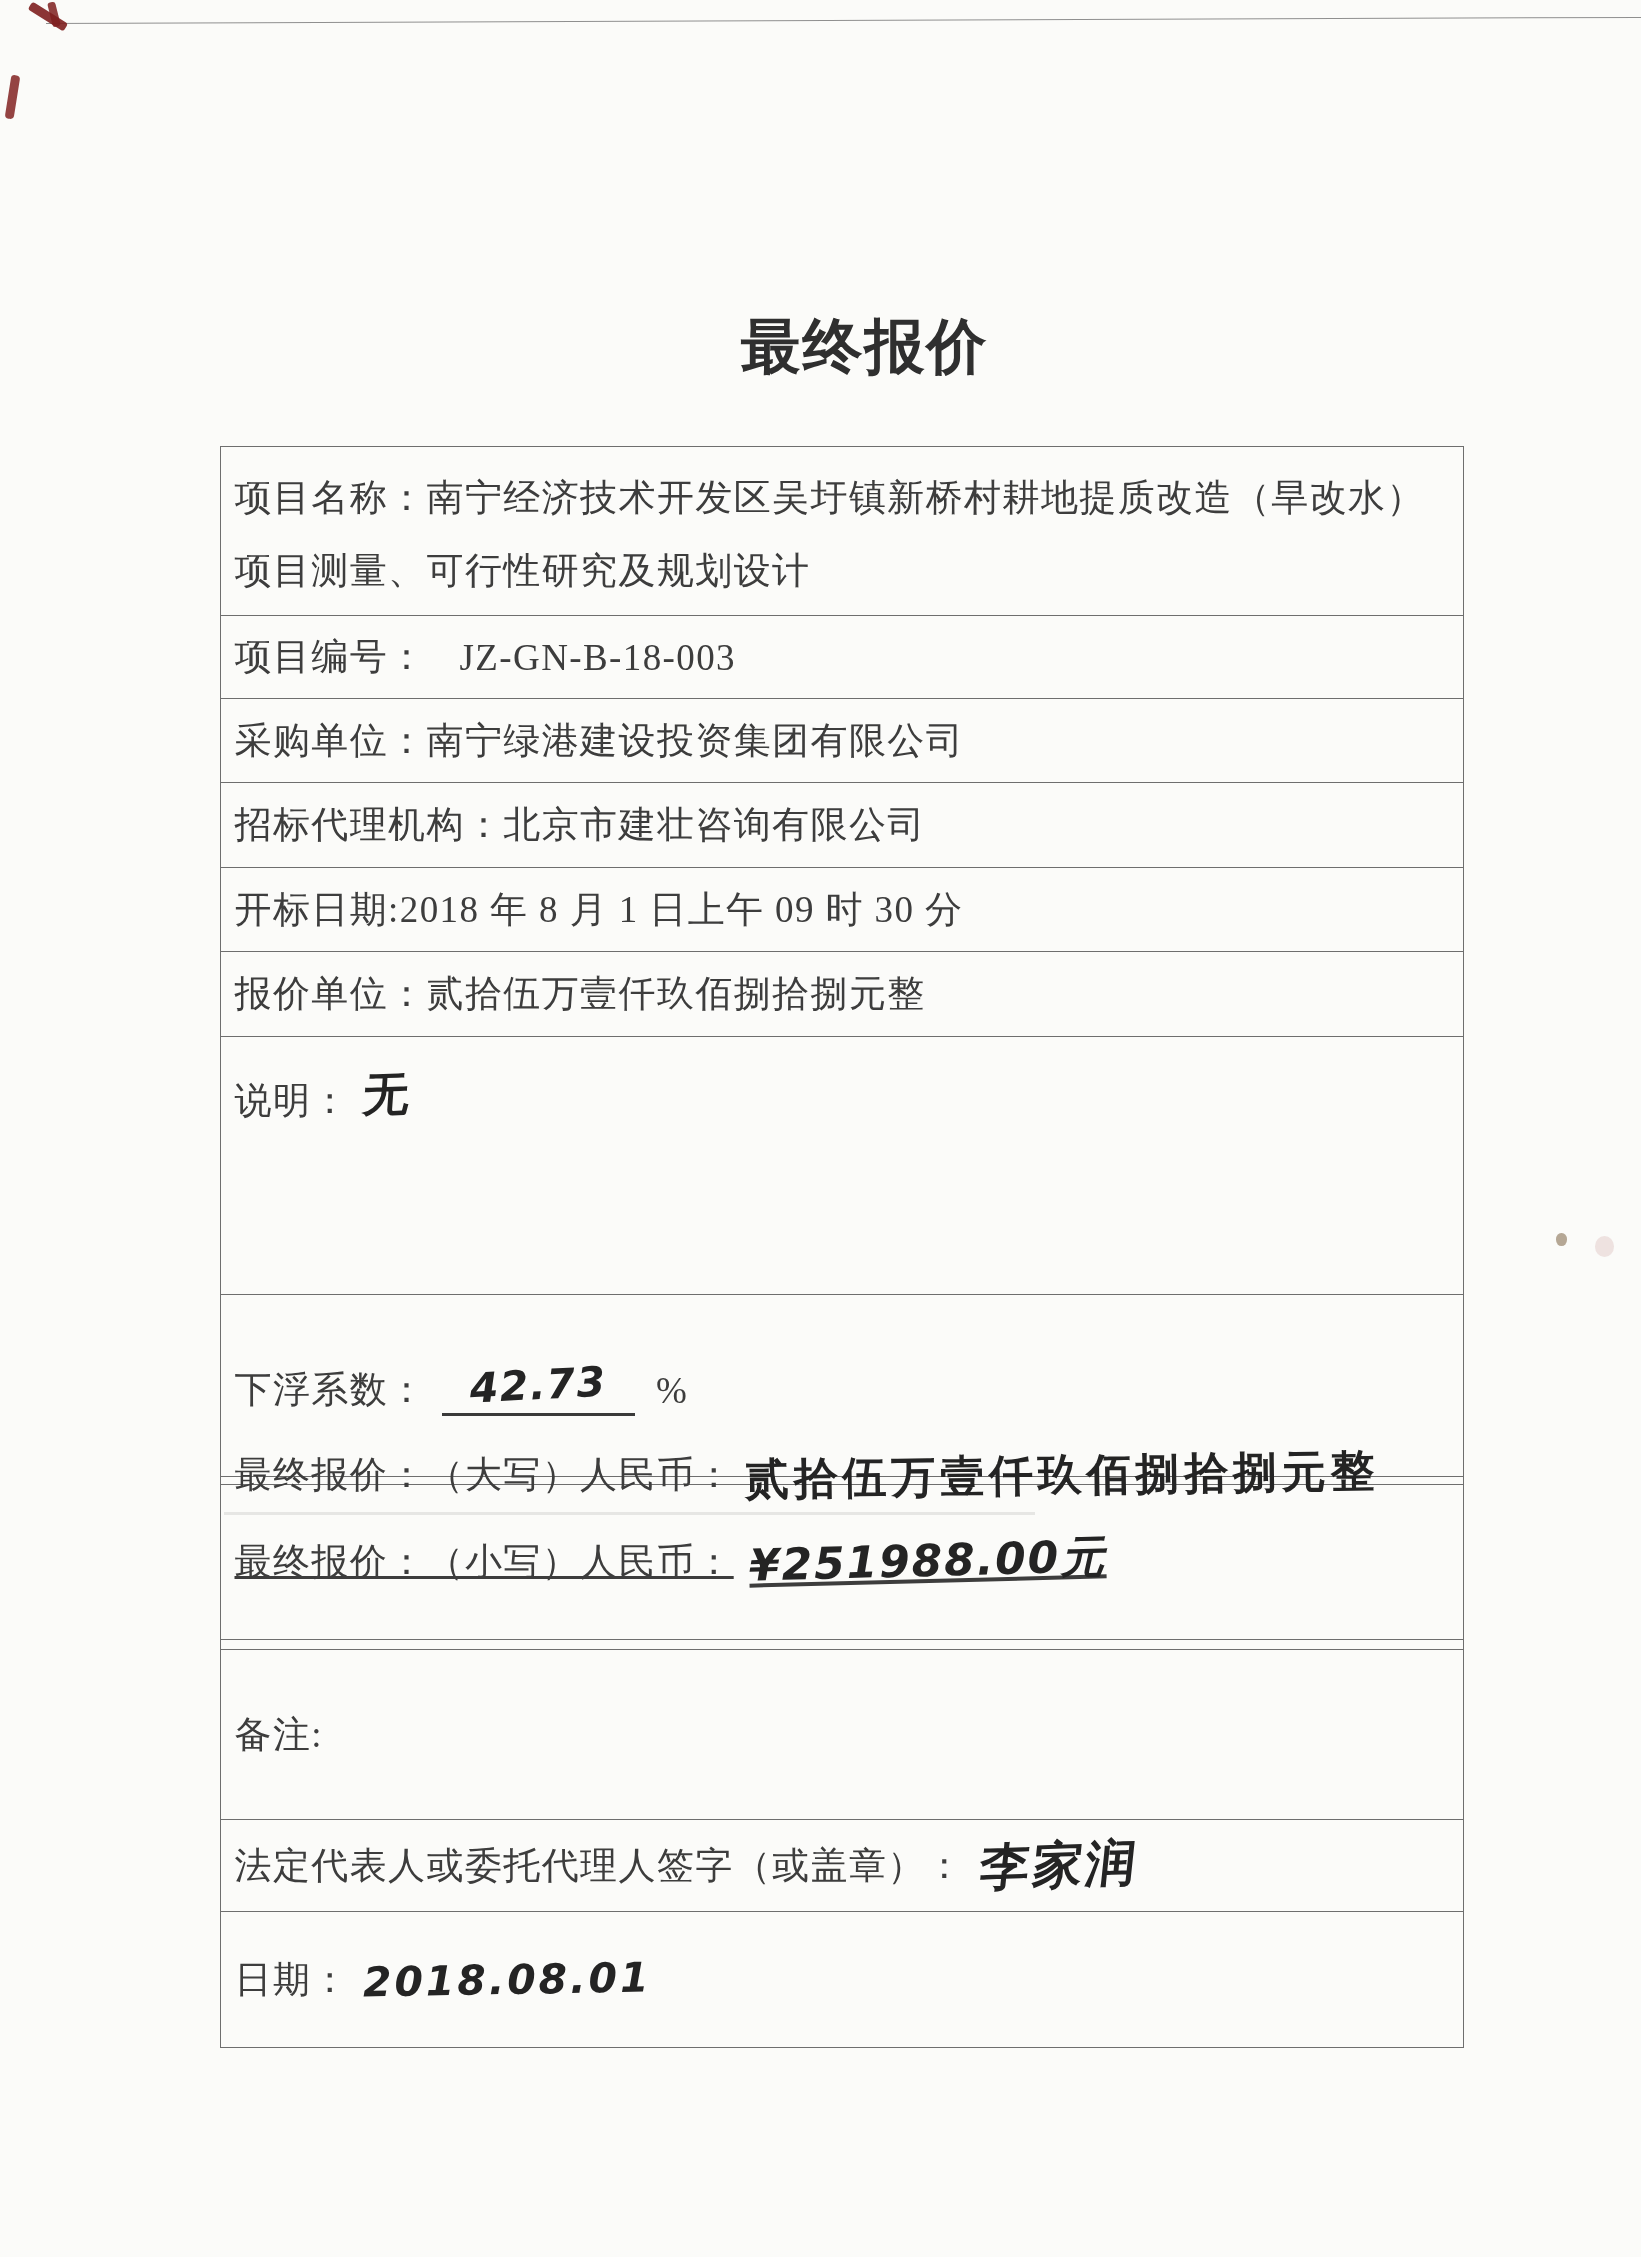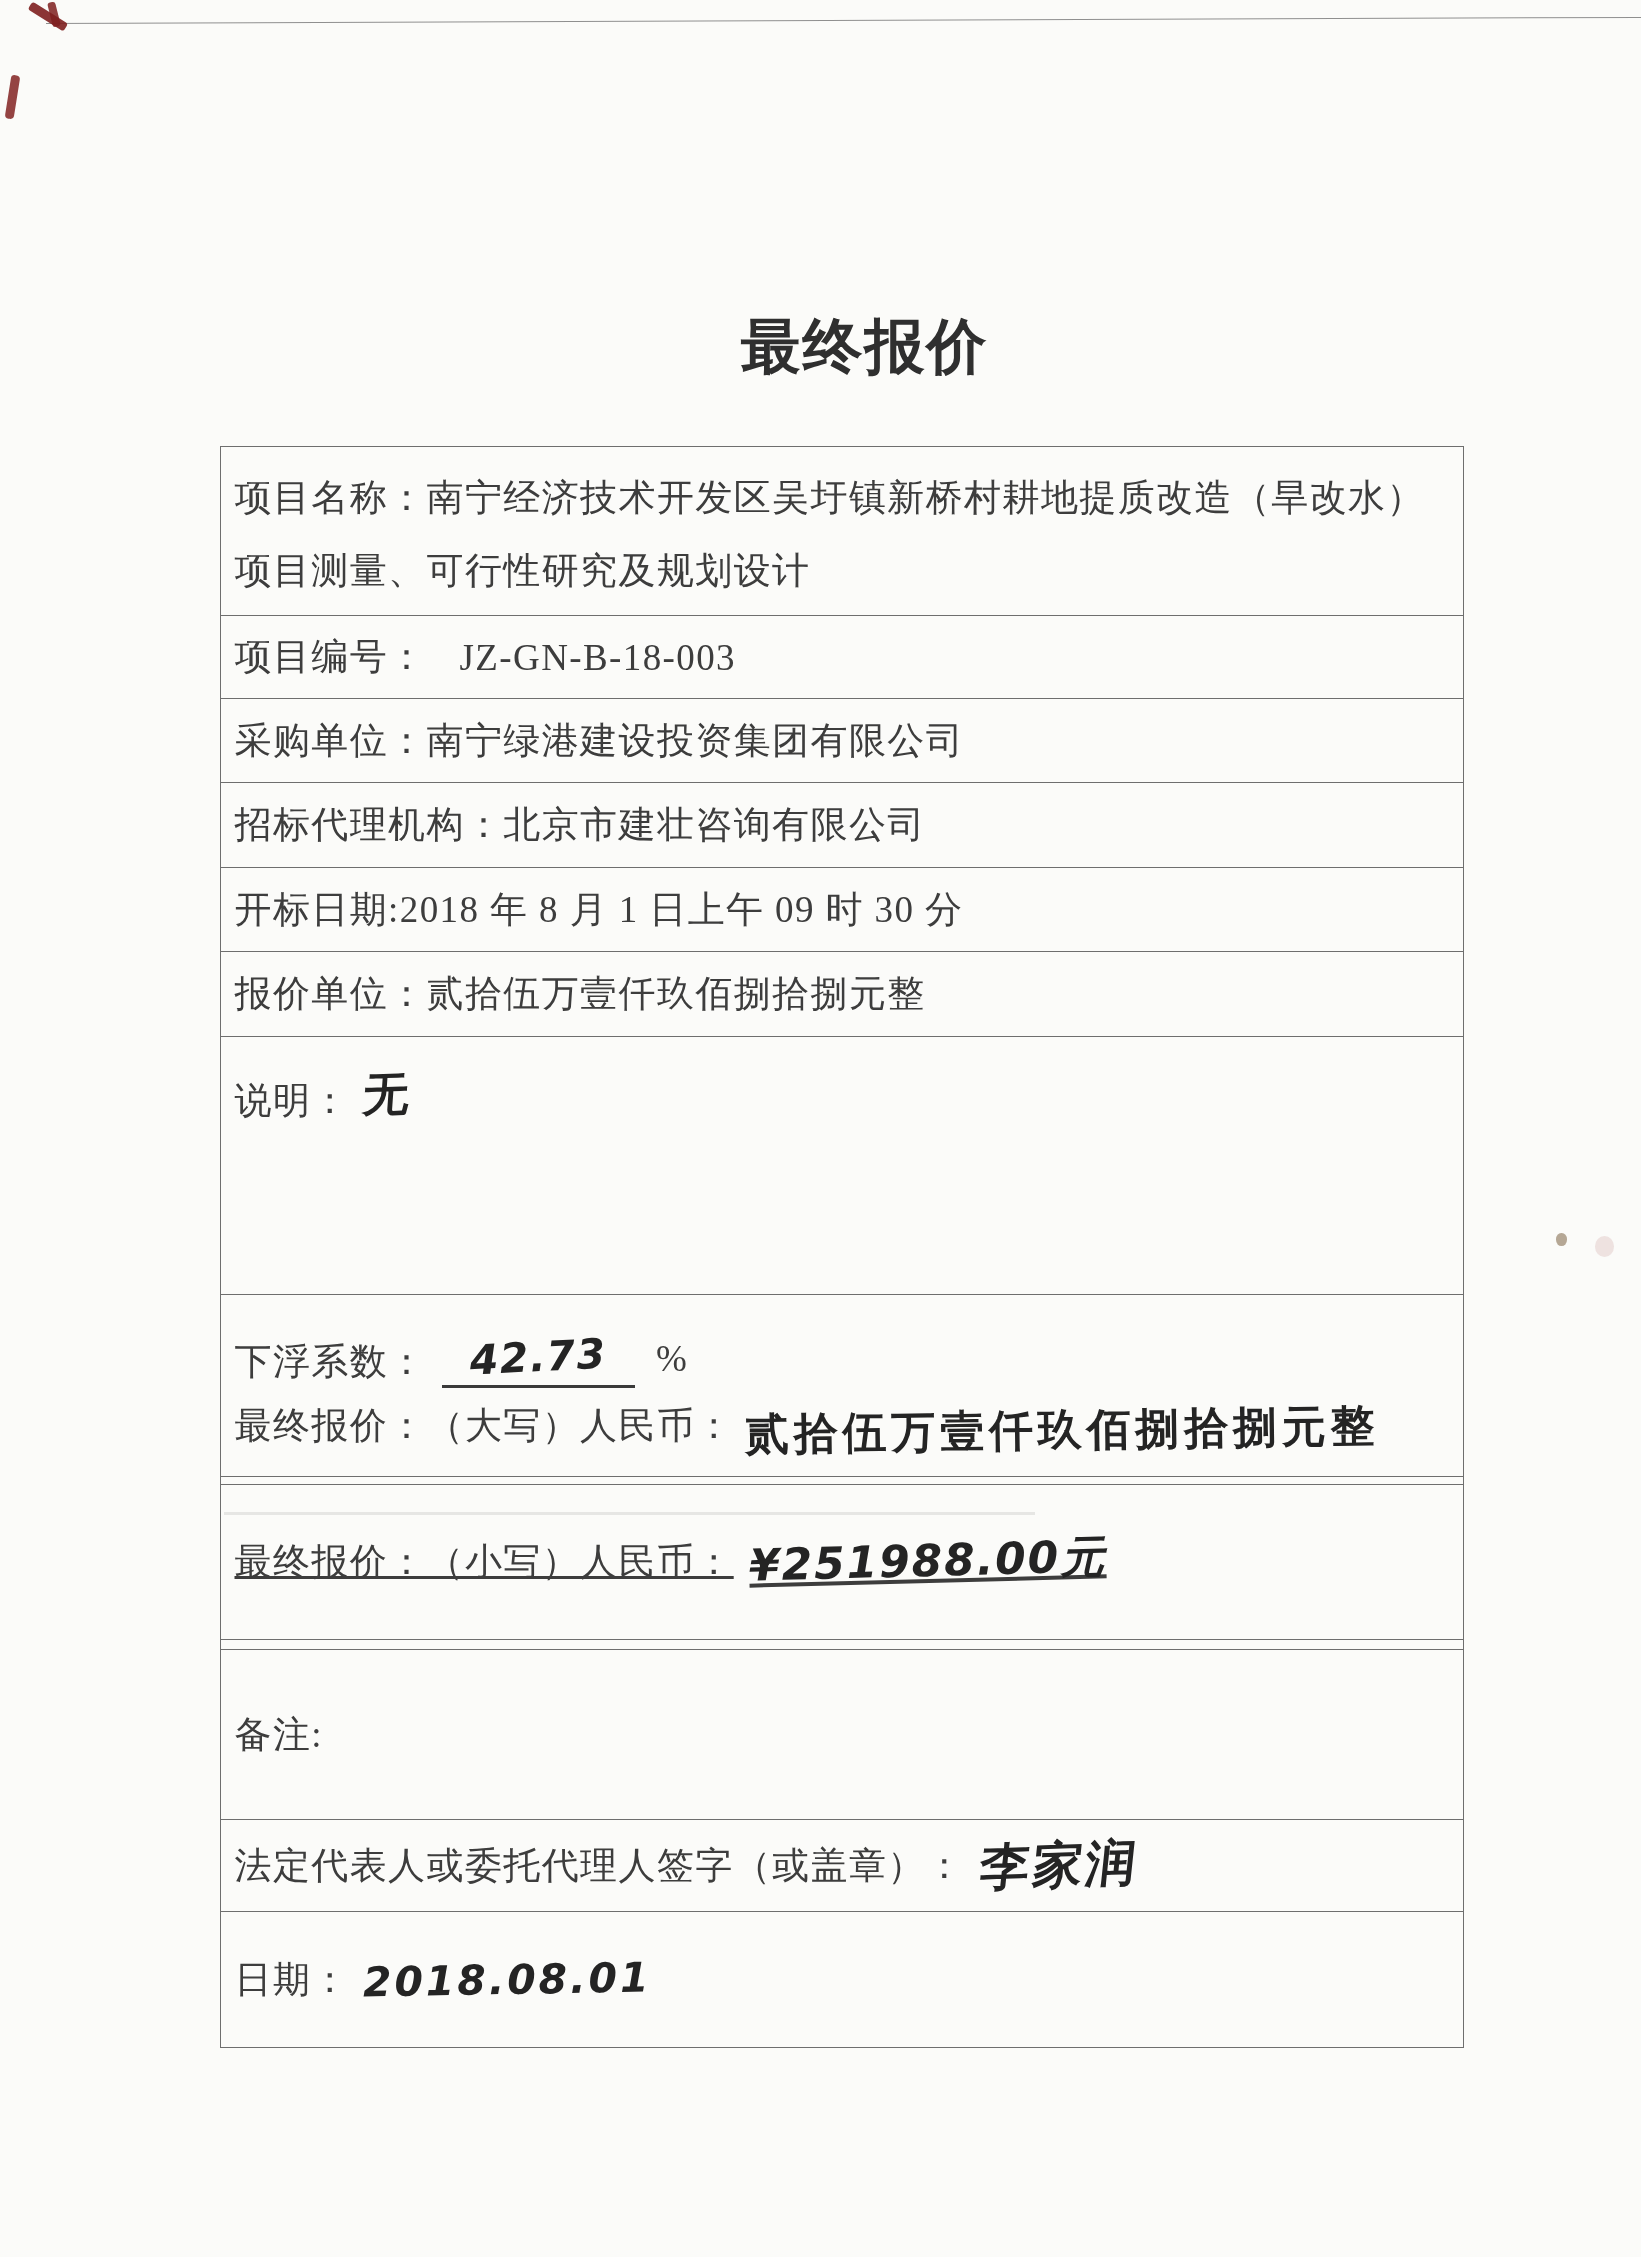--- a/index.html
+++ b/index.html
@@ -68,21 +68,21 @@
   }
   .r1{height:169px;display:block;padding-top:13.5px;line-height:73px;}
   .r2{height:83px;}
   .r3{height:84px;}
   .r4{height:85px;}
   .r5{height:84px;}
   .r6{height:85px;}
   .r7{height:258px;display:block;padding-top:27px;}
   .r7 .inner{display:flex;align-items:flex-end;}
   .r8{height:182px;display:block;padding-top:42px;}
-  .r8 .line{height:64px;display:flex;align-items:flex-start;}
+  .r8 .line{height:64px;display:flex;align-items:center;margin-top:21px;}
   .sp1{height:7.7px;}
   .r9{height:155px;text-decoration:underline;}
   .sp2{height:10.6px;}
   .r10{height:170px;}
   .r11{height:92px;}
   .r12{height:135px;}
   .val-gap{margin-left:33px;}
   
   .hw{
     font-family:"DejaVu Sans",sans-serif;

